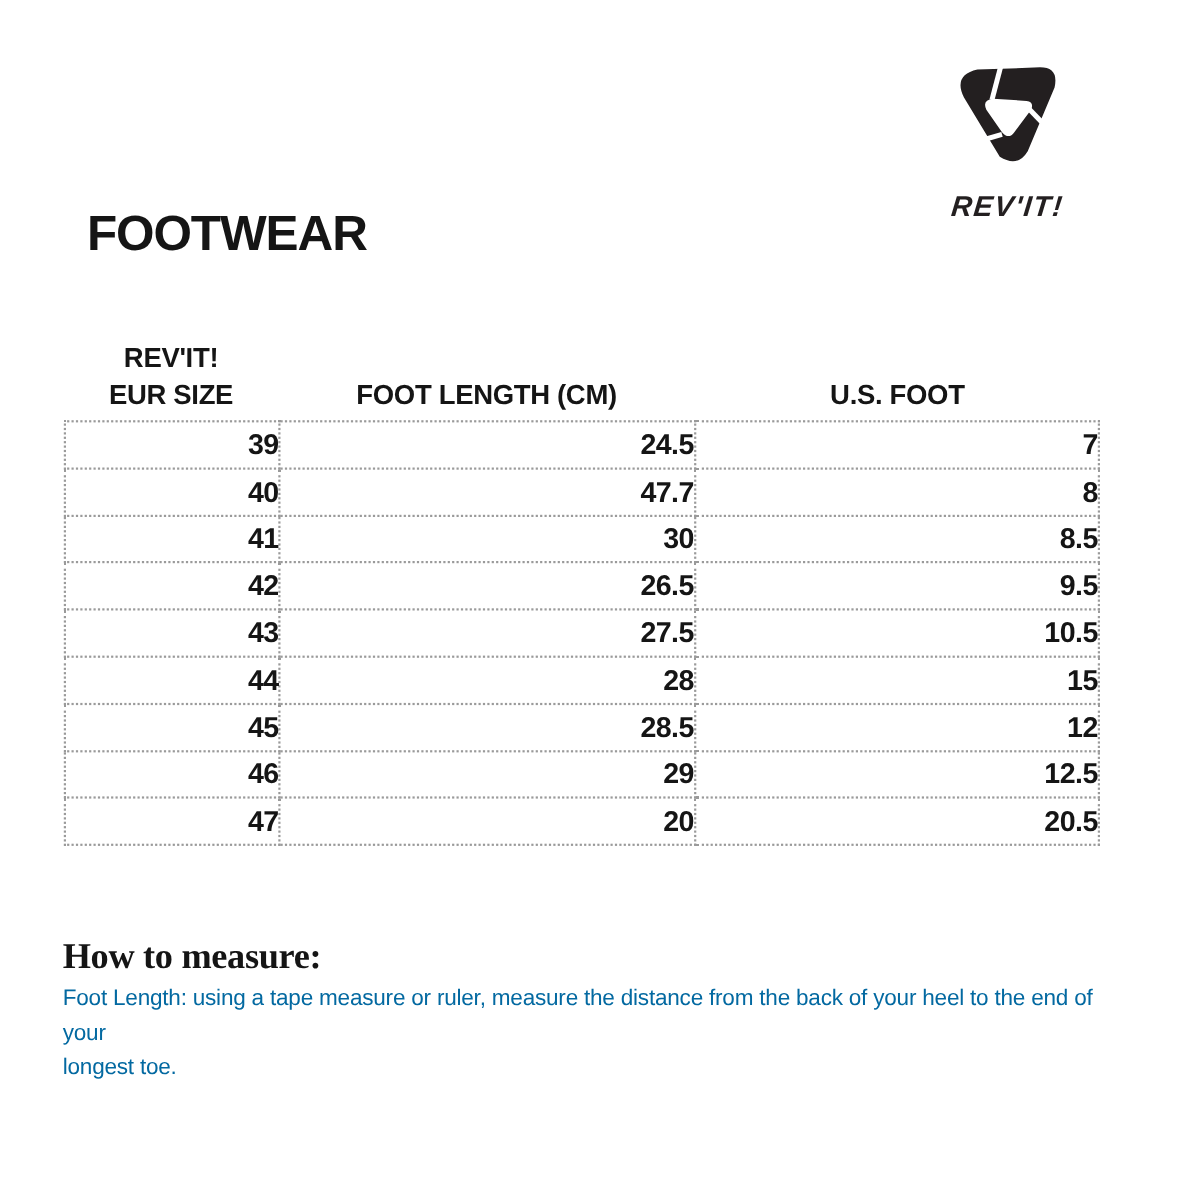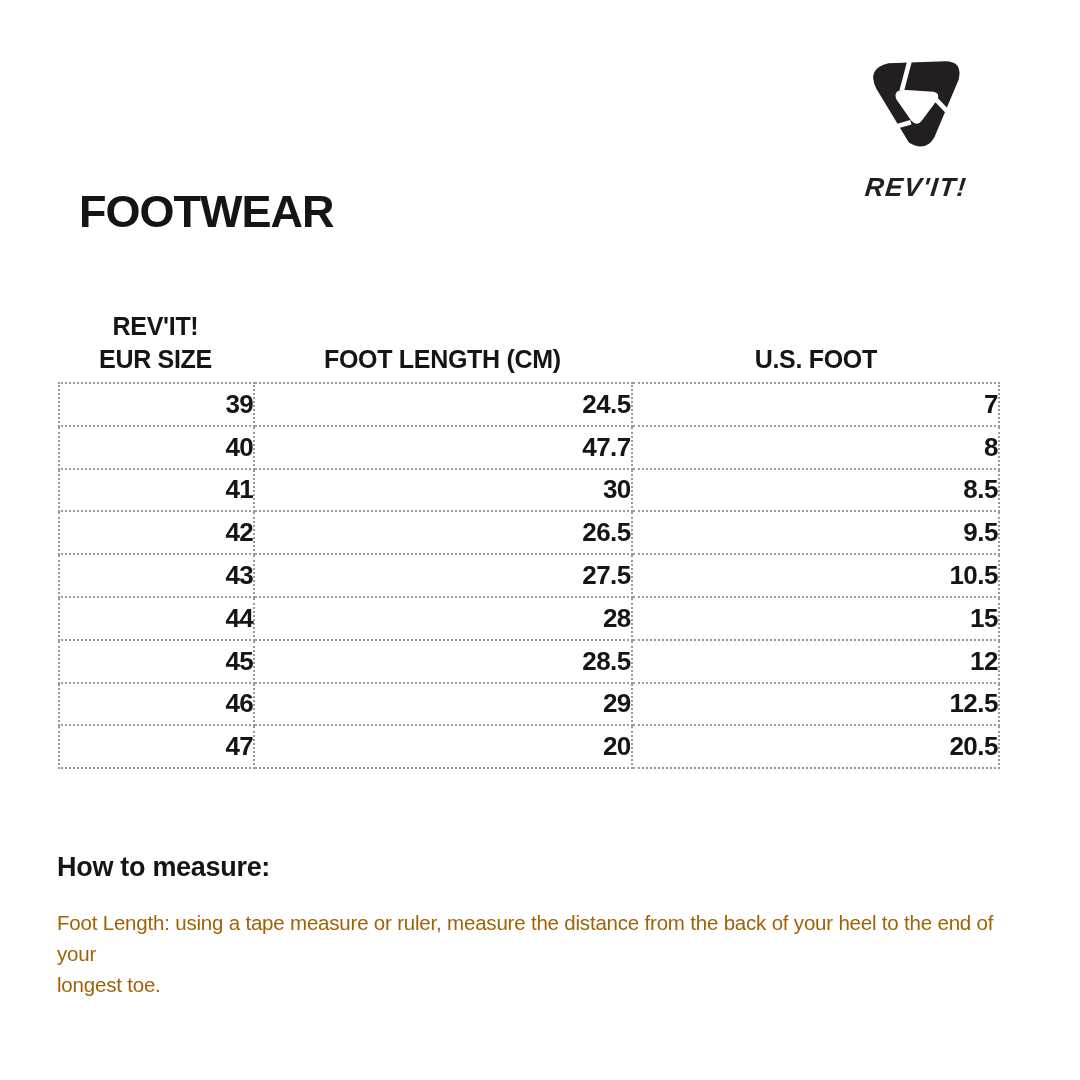--- a/index.html
+++ b/index.html
@@ -94,30 +94,31 @@
 
   
   .measure {
     position: absolute;
     left: 57px;
     top: 852px;
     width: 965px;
   }
   .measure h2 {
     margin: 0;
-    font-size: 27px;
+    font-size: 33px;
     font-weight: bold;
     color: #151515;
     letter-spacing: -0.3px;
+    font-family: Liberation Serif, serif;
   }
   .measure p {
-    margin: 25px 0 0 0;
+    margin: 4px 0 0 0;
     font-size: 20.5px;
     line-height: 1.5;
-    color: #a16207;
+    color: #0369a1;
     letter-spacing: -0.2px;
   }
   .measure p span { display: block; }
 </style>
 </head>
 <body>
 
 <div class="canvas">
 
   <div class="logo">

